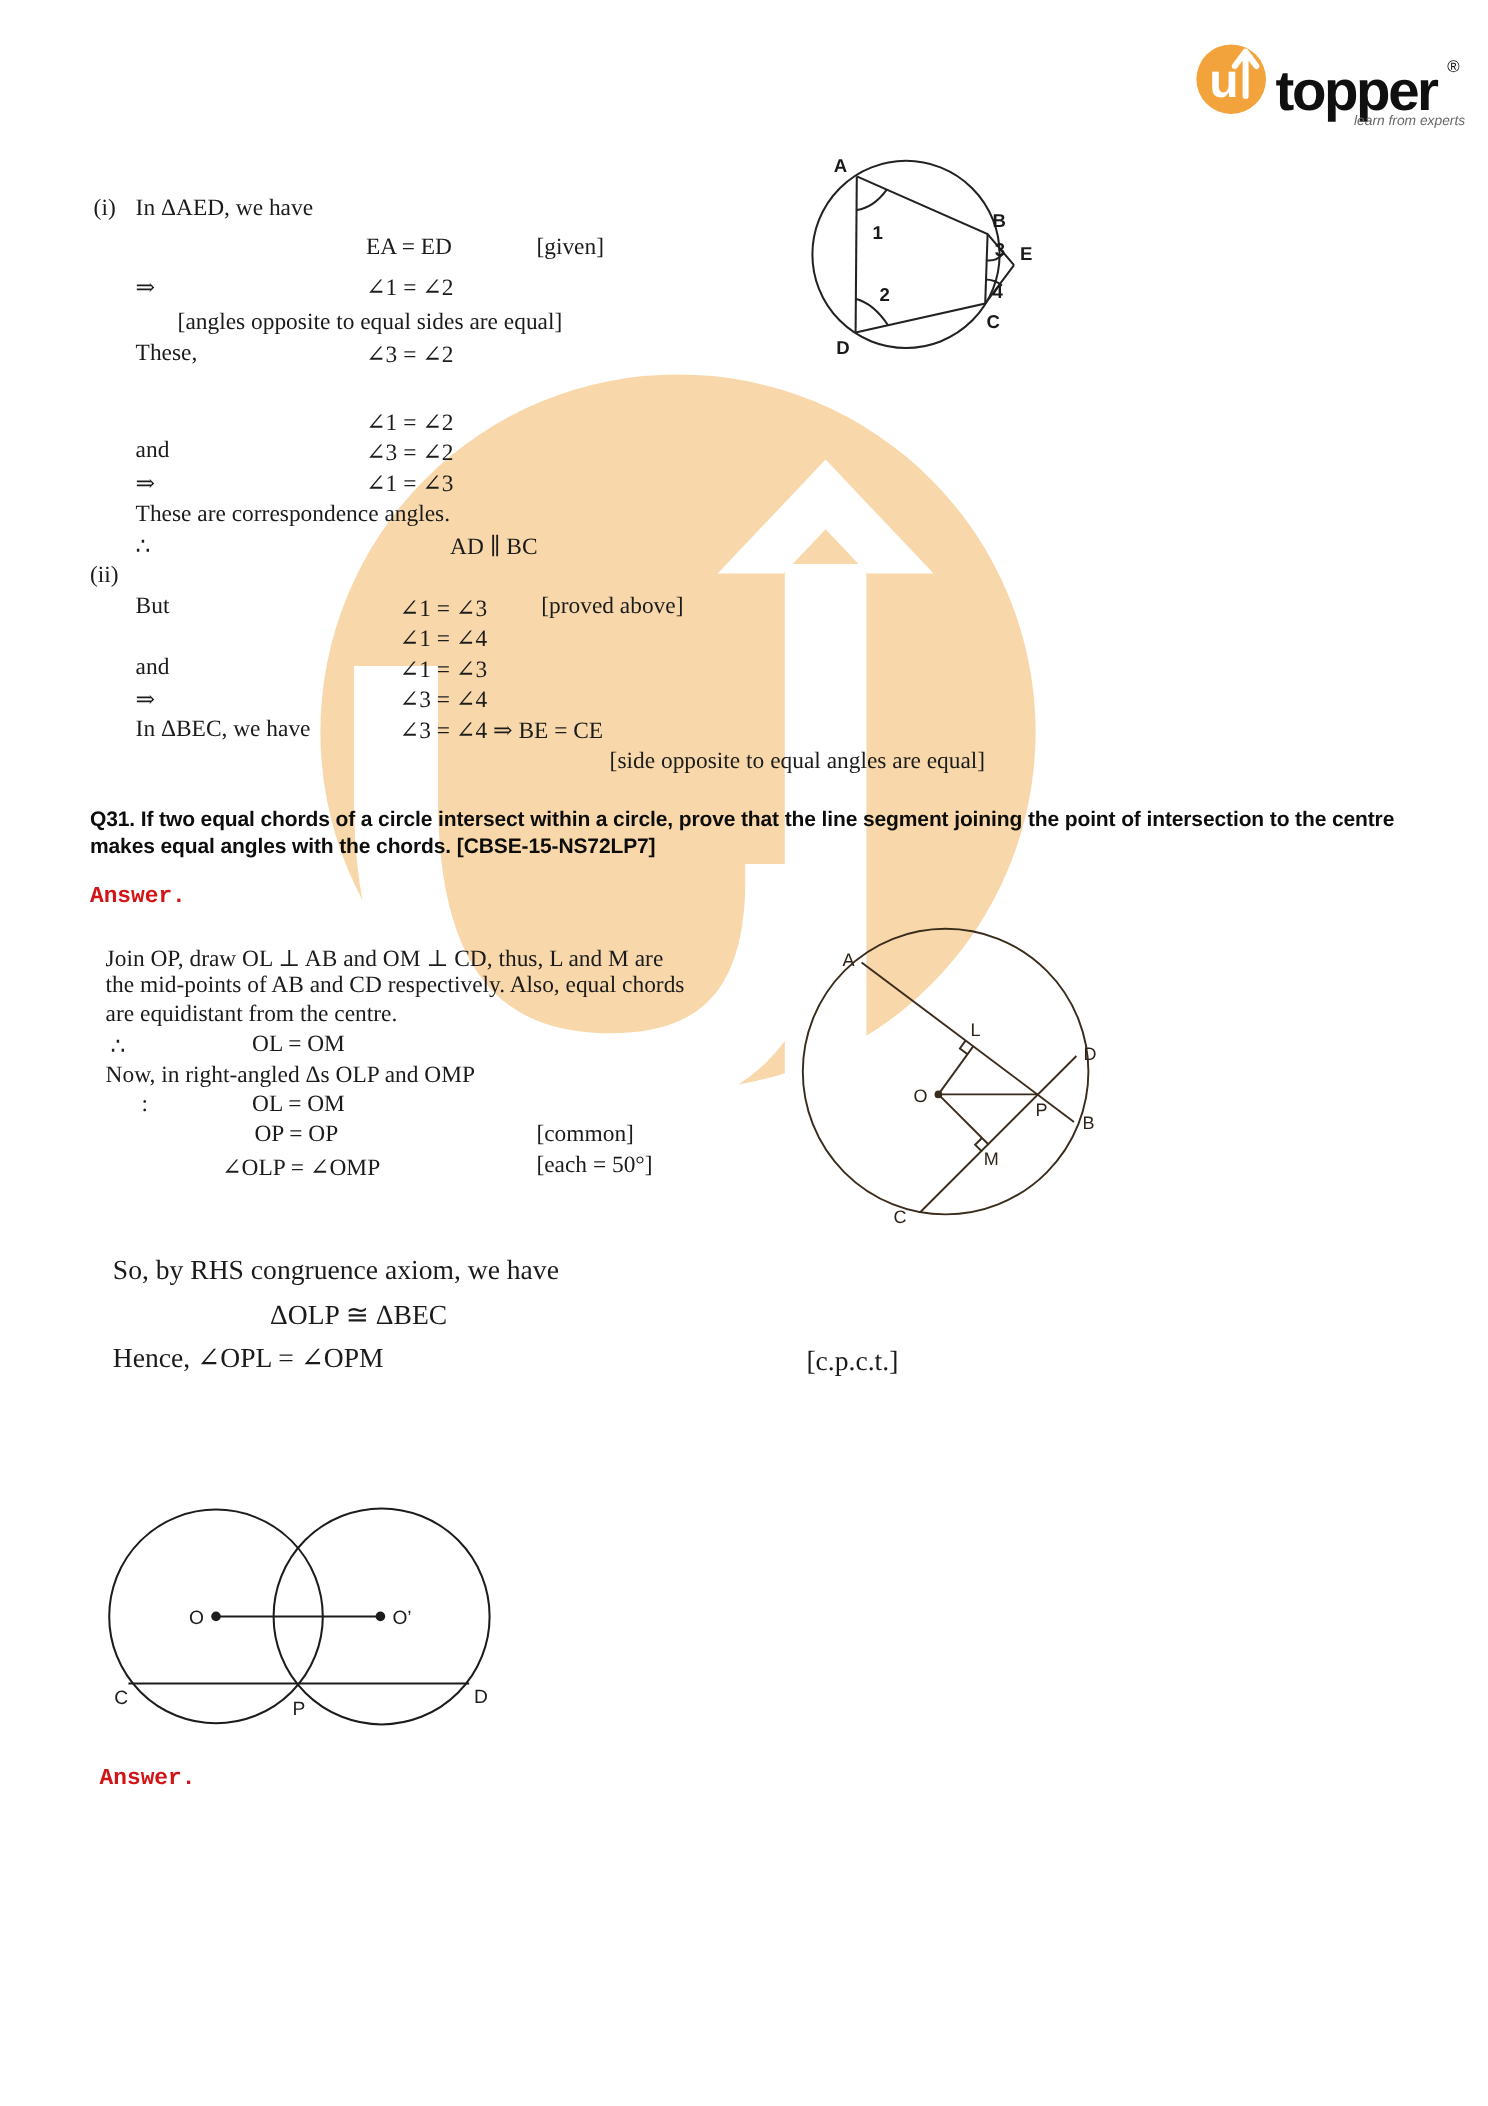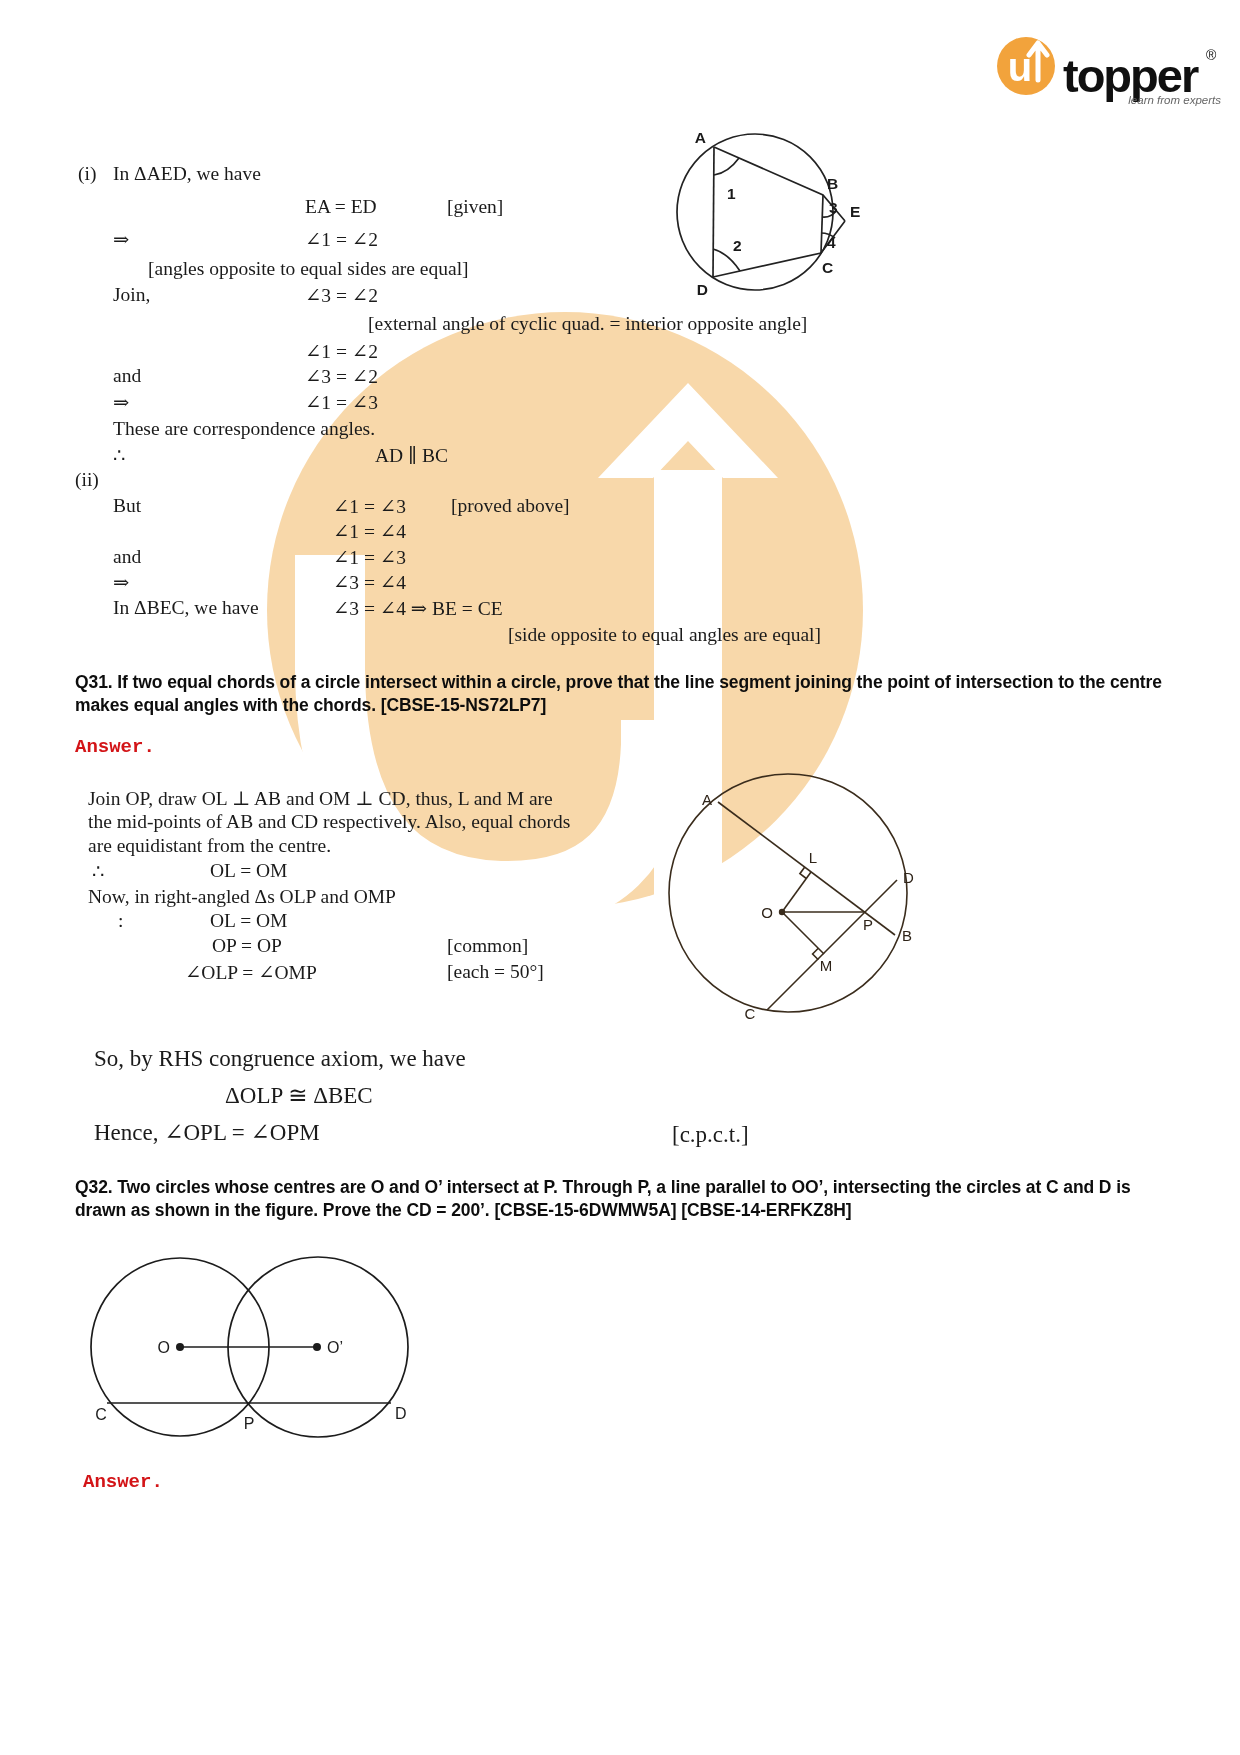--- a/index.html
+++ b/index.html
@@ -42,24 +42,23 @@
   <span class="t ser" style="left:113px;top:163px">In ΔAED, we have</span>
 
   <span class="t ser" style="left:305px;top:196px">EA = ED</span>
   <span class="t ser" style="left:447px;top:196px">[given]</span>
 
   <span class="t ser" style="left:113px;top:228px">⇒</span>
   <span class="t ser" style="left:305px;top:228px">∠1 = ∠2</span>
 
   <span class="t ser" style="left:148px;top:258px">[angles opposite to equal sides are equal]</span>
 
-  <span class="t ser" style="left:113px;top:284px">Join,</span>
+  <span class="t ser" style="left:113px;top:284px">These,</span>
   <span class="t ser" style="left:305px;top:284px">∠3 = ∠2</span>
 
-  <span class="t ser" style="left:368px;top:313px">[external angle of cyclic quad. = interior opposite angle]</span>
 
   <span class="t ser" style="left:305px;top:340px">∠1 = ∠2</span>
 
   <span class="t ser" style="left:113px;top:365px">and</span>
   <span class="t ser" style="left:305px;top:365px">∠3 = ∠2</span>
 
   <span class="t ser" style="left:113px;top:391px">⇒</span>
   <span class="t ser" style="left:305px;top:391px">∠1 = ∠3</span>
 
   <span class="t ser" style="left:113px;top:418px">These are correspondence angles.</span>
@@ -154,21 +153,20 @@
       <text x="173" y="108" text-anchor="middle">L</text>
       <text x="263" y="128">D</text>
       <text x="133" y="163" text-anchor="end">O</text>
       <text x="228" y="175" text-anchor="middle">P</text>
       <text x="262" y="186">B</text>
       <text x="186" y="216" text-anchor="middle">M</text>
       <text x="110" y="264" text-anchor="middle">C</text>
     </g>
   </svg>
 
-  <div class="qb" style="left:75px;top:1176px;width:1105px">Q32. Two circles whose centres are O and O’ intersect at P. Through P, a line parallel to OO’, intersecting the circles at C and D is drawn as shown in the figure. Prove the CD = 200’. [CBSE-15-6DWMW5A] [CBSE-14-ERFKZ8H]</div>
 
   <svg class="fig" style="left:75px;top:1245px" width="365" height="215" viewBox="0 0 365 215">
     <g stroke="#1c1c1c" stroke-width="1.7" fill="none">
       <circle cx="105" cy="102" r="89"></circle>
       <circle cx="243" cy="102" r="90"></circle>
       <path d="M 105 102 L 242 102"></path>
       <path d="M 32 158 L 316 158"></path>
     </g>
     <circle cx="105" cy="102" r="4" fill="#1c1c1c"></circle>
     <circle cx="242" cy="102" r="4" fill="#1c1c1c"></circle>

